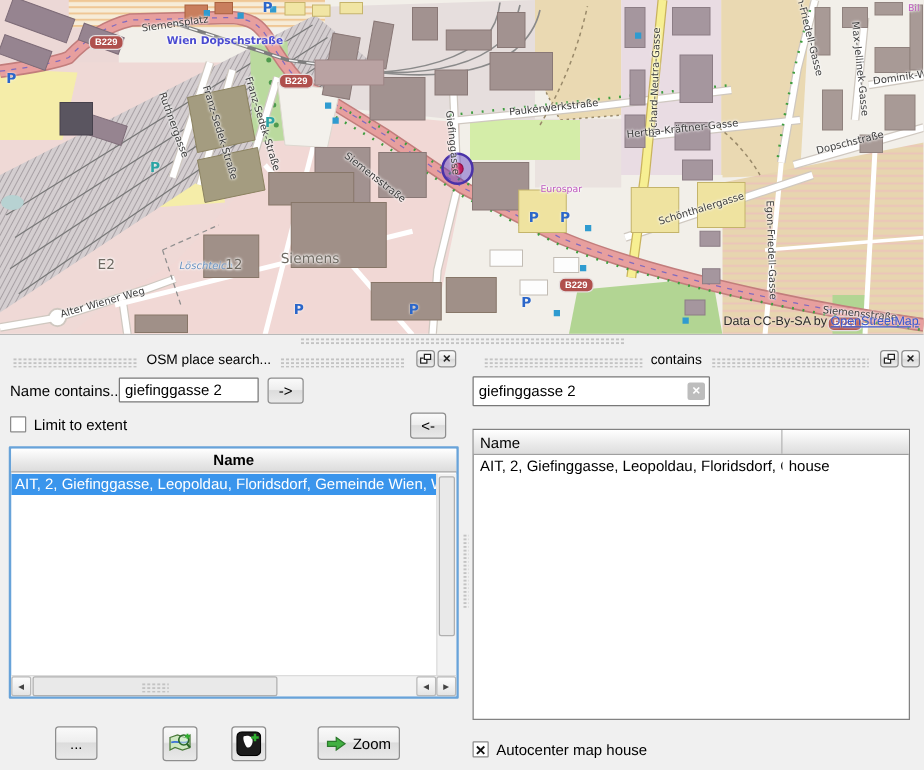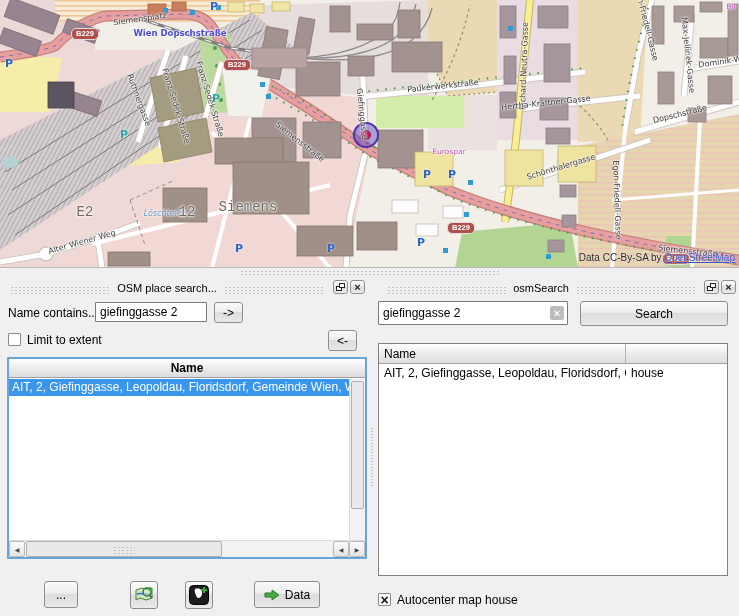--- a/index.html
+++ b/index.html
@@ -7,21 +7,21 @@
   #stage { position:relative; width:739px; height:616px; }
 
   
   #map { position:absolute; left:0; top:0; width:739px; height:268px; background:#f2efe9; overflow:hidden; border-bottom:1px solid #b9b9b9; }
   #map svg { position:absolute; left:0; top:0; }
   #map-labels { position:absolute; left:0; top:0; width:739px; height:268px; pointer-events:none; }
   .mlabel { position:absolute; font-family:"DejaVu Sans",sans-serif; font-size:8px; color:#3c3c3c; white-space:nowrap;
             text-shadow:0 0 2px #fff,0 0 2px #fff,0 0 3px #fff; }
   .mlabel.station { color:#4b4bd0; font-weight:bold; font-size:8.5px; }
   .mlabel.water { color:#6a93c2; font-style:italic;padding-left:28px; }
-  .mlabel.place { color:#6f6a62; font-size:14px;font-family:Liberation Mono, monospace; }
+  .mlabel.place { color:#6f6a62; font-size:11px; }
   .mlabel.shop  { color:#bf5abf; font-size:7.5px; }
   .badge { position:absolute; background:#b0504d; border:1px solid #e5dede; border-radius:5px; color:#fff;
            font-size:7.5px; font-weight:bold; padding:0 4px; line-height:10px; height:12px; transform:translate(-50%,-50%); }
   .p-ic { position:absolute; color:#2b66c9; font-weight:bold; font-size:11px; transform:translate(-50%,-50%);
           font-family:"DejaVu Sans",sans-serif; text-shadow:0 0 2px #fff; }
   .p-ic.teal { color:#2aa4a4; }
   #attribution { position:absolute; right:4px; bottom:4px; font-size:10px; color:#2b2b2b; text-shadow:0 0 2px #f2efe9;text-align:center; }
   #attribution a { color:#3a56cd; text-decoration:underline; }
 
   
@@ -425,48 +425,47 @@
       <svg width="20" height="20" viewBox="0 0 20 20">
         <rect x="0.5" y="0.5" width="19" height="19" rx="4" fill="#1b1b1b" stroke="#000"></rect>
         <path d="M6,4 C10,2.6 14,4.5 13,9 C12.4,12.6 9,14.6 7.6,11.6 C6.6,9.6 5,6 6,4 Z" fill="#fff"></path>
         <path d="M15,2 L15,8 M12,5 L18,5" stroke="#2fae2f" stroke-width="2"></path>
       </svg>
     </button>
     <button class="btn" style="left:254px;top:304px;width:66px;height:27px;gap:5px;">
       <svg width="16" height="12" viewBox="0 0 16 12">
         <polygon points="1,4 8,4 8,1 15,6 8,11 8,8 1,8" fill="#41b041" stroke="#2c7a2c" stroke-width="1"></polygon>
       </svg>
-      <span>Data</span>
+      <span>Zoom</span>
     </button>
   </div>
 
   <div id="vsplit">
       <div class="grip dots"></div>
     </div>
 
 
   <div id="right-panel" class="panel">
     <div class="titlebar">
       <div class="tex dots"></div>
-      <span class="t">osmSearch</span>
+      <span class="t">contains</span>
       <div class="tex dots"></div>
       <div class="tb-btn">
           <span class="glyph-restore">
             <i class="b"></i>
             <i class="f"></i>
           </span>
         </div>
       <div class="tb-btn">
           <span>×</span>
         </div>
     </div>
 
     <input class="tinput" style="left: 1px; top: 24px; width: 190px; height: 24px; padding-right: 20px;" value="giefinggasse 2">
     <span style="position:absolute;left:173px;top:29px;width:14px;height:14px;background:#bdbdbd;border-radius:2px;color:#fff;font-size:11px;font-weight:bold;text-align:center;line-height:14px;">×</span>
-    <button class="btn" style="left:203px;top:24px;width:148px;height:25px;">Search</button>
 
     <div id="rtable">
       <div class="rhdr">
         <div class="hc" style="width:247px;">Name</div>
       </div>
       <div id="rrows">
           <div class="rrow">
             <div class="c1">AIT, 2, Giefinggasse, Leopoldau, Floridsdorf, Ge...</div>
             <div class="c2">house</div>
           </div>

